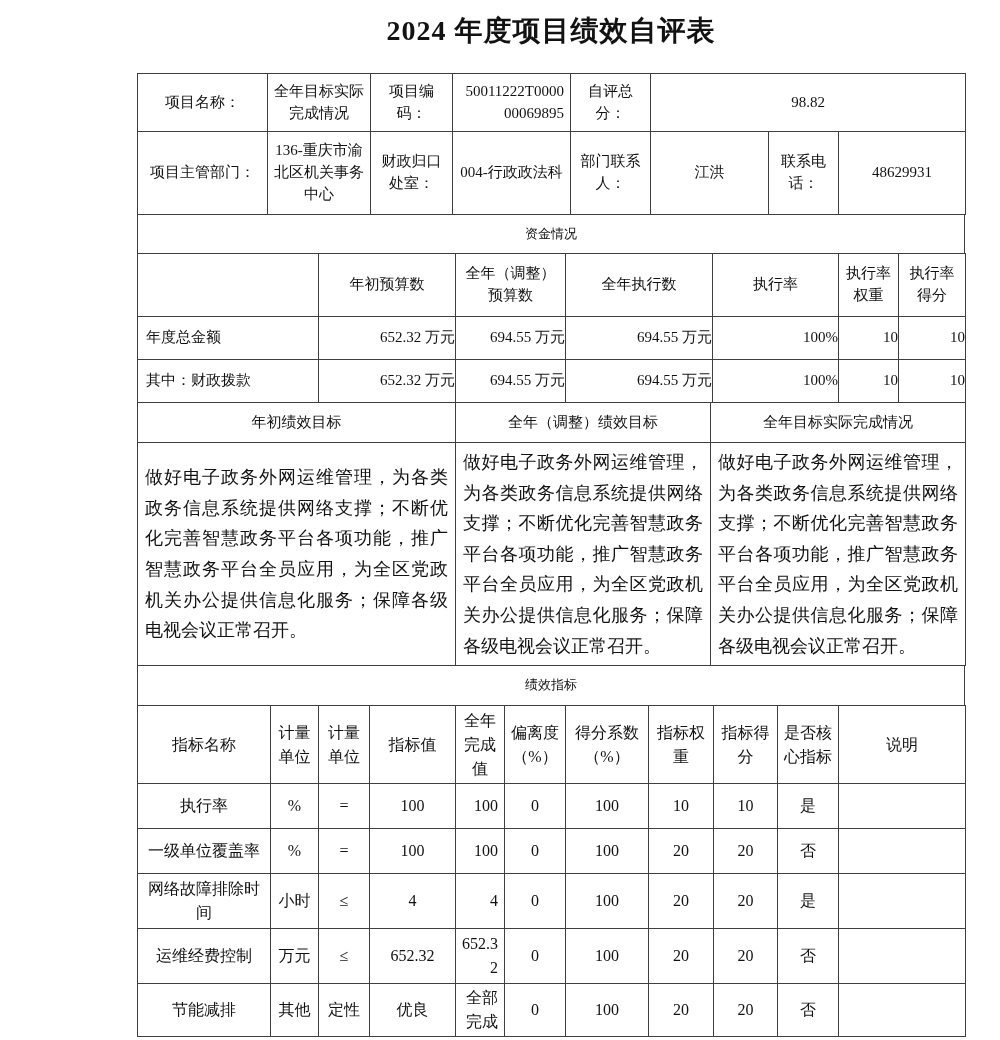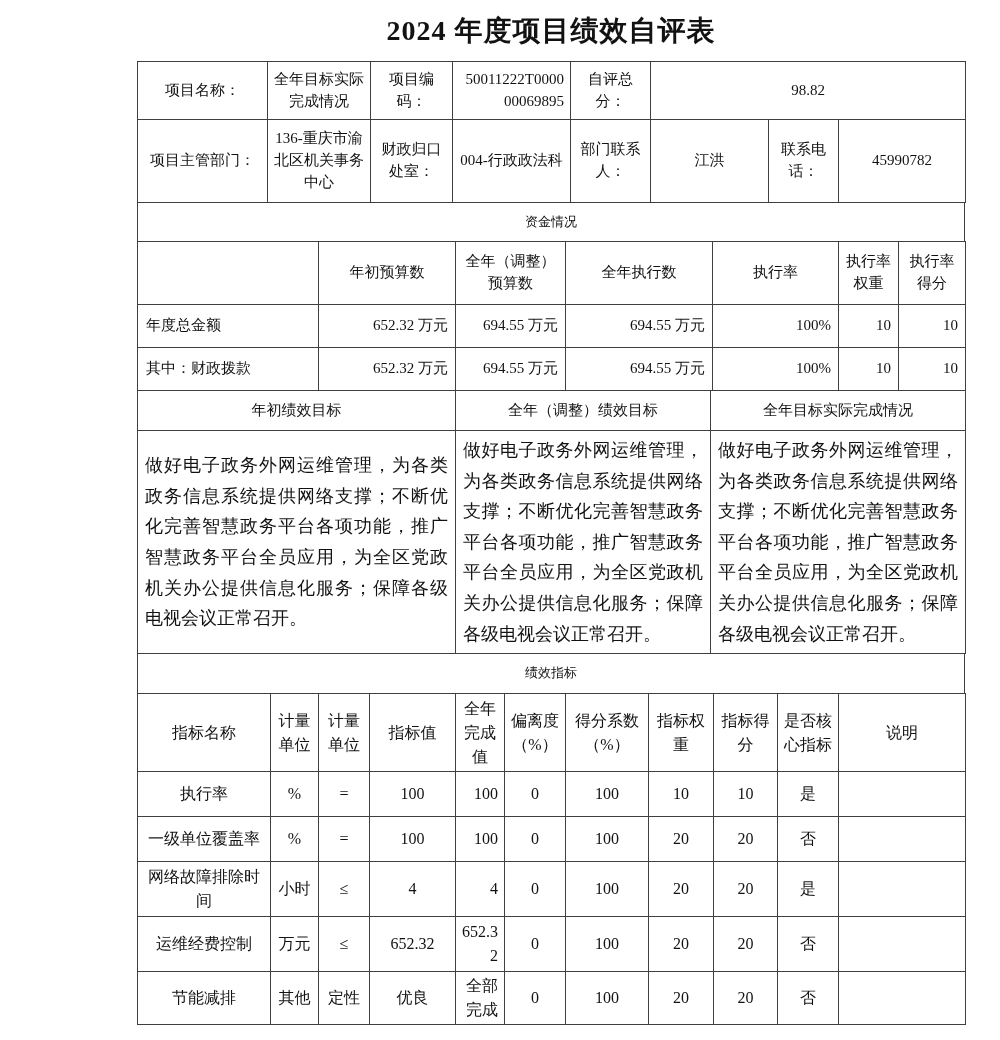--- a/index.html
+++ b/index.html
@@ -12,37 +12,37 @@
   .doc-title {
     width:828px; margin-left:137px; height:57px; box-sizing:border-box;
     padding-top:12px; text-align:center;
     font-size:28px; font-weight:700; letter-spacing:1px;
   }
   .tables { margin-left:137px; width:828px; }
   table {
     border-collapse:collapse; table-layout:fixed; width:828px;
     margin-top:-1px; empty-cells:show;
   }
-  .tables table:first-child { margin-top:4px; }
+  .tables table:first-child { margin-top:16px; }
   td {
     border:1px solid #3f3f3f; text-align:center; vertical-align:middle;
     padding:2px 6px; box-sizing:border-box; overflow:hidden;
     font-size:15px; line-height:1.45; word-wrap:break-word;
   }
   
   .band td { height:39px; font-size:13px; }
   
   .t-info .r1 td { height:58px; }
   .t-info .r2 td { height:83px; }
   .break-all { word-break:break-all;text-align:right; }
   
   .t-fund .hdr td { height:63px; }
   .t-fund .data td { height:43px; }
   .t-fund td.lbl-left { text-align:left; padding-left:8px; }
-  .t-fund td.num { text-align:right; padding-right:7px; }
+  .t-fund td.num { text-align:right; padding-right:0; }
   
   .t-goal .hdr td { height:40px; }
   .t-goal .content td {
     height:207px; text-align:justify; text-justify:inter-ideograph;
     vertical-align:middle; font-size:18px; line-height:1.7; padding:4px 7px;
   }
   
   .t-ind td { font-size:16px; line-height:1.5; }
   .t-ind .hdr td { height:78px; padding:2px 4px; }
   .t-ind td.name { padding:2px 8px; }
@@ -80,21 +80,21 @@
         <td colspan="3">98.82</td>
       </tr>
       <tr class="r2">
         <td>项目主管部门：</td>
         <td>136-重庆市渝北区机关事务中心</td>
         <td>财政归口处室：</td>
         <td>004-行政政法科</td>
         <td>部门联系人：</td>
         <td>江洪</td>
         <td>联系电话：</td>
-        <td>45990782</td>
+        <td>48629931</td>
       </tr>
     </tbody>
       </table>
 
     <table class="band">
       <tbody>
           <tr>
         <td>资金情况</td>
       </tr>
     </tbody>

